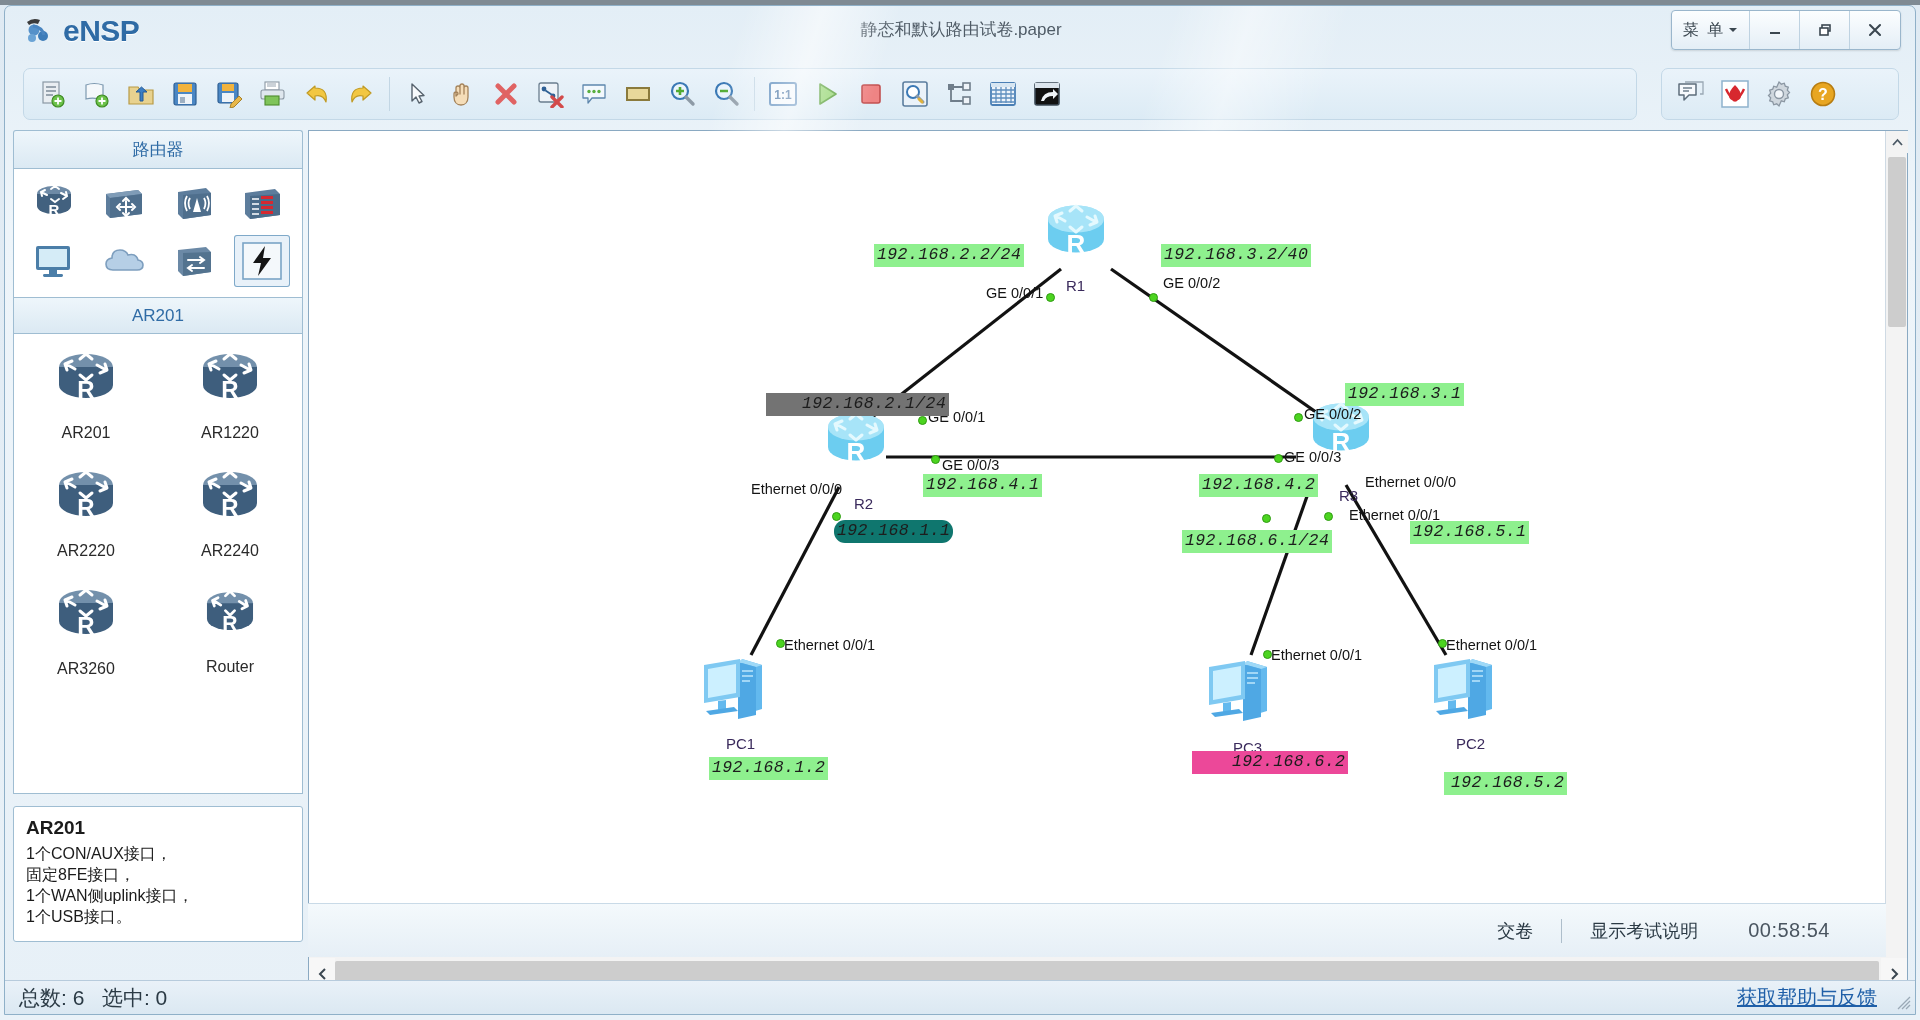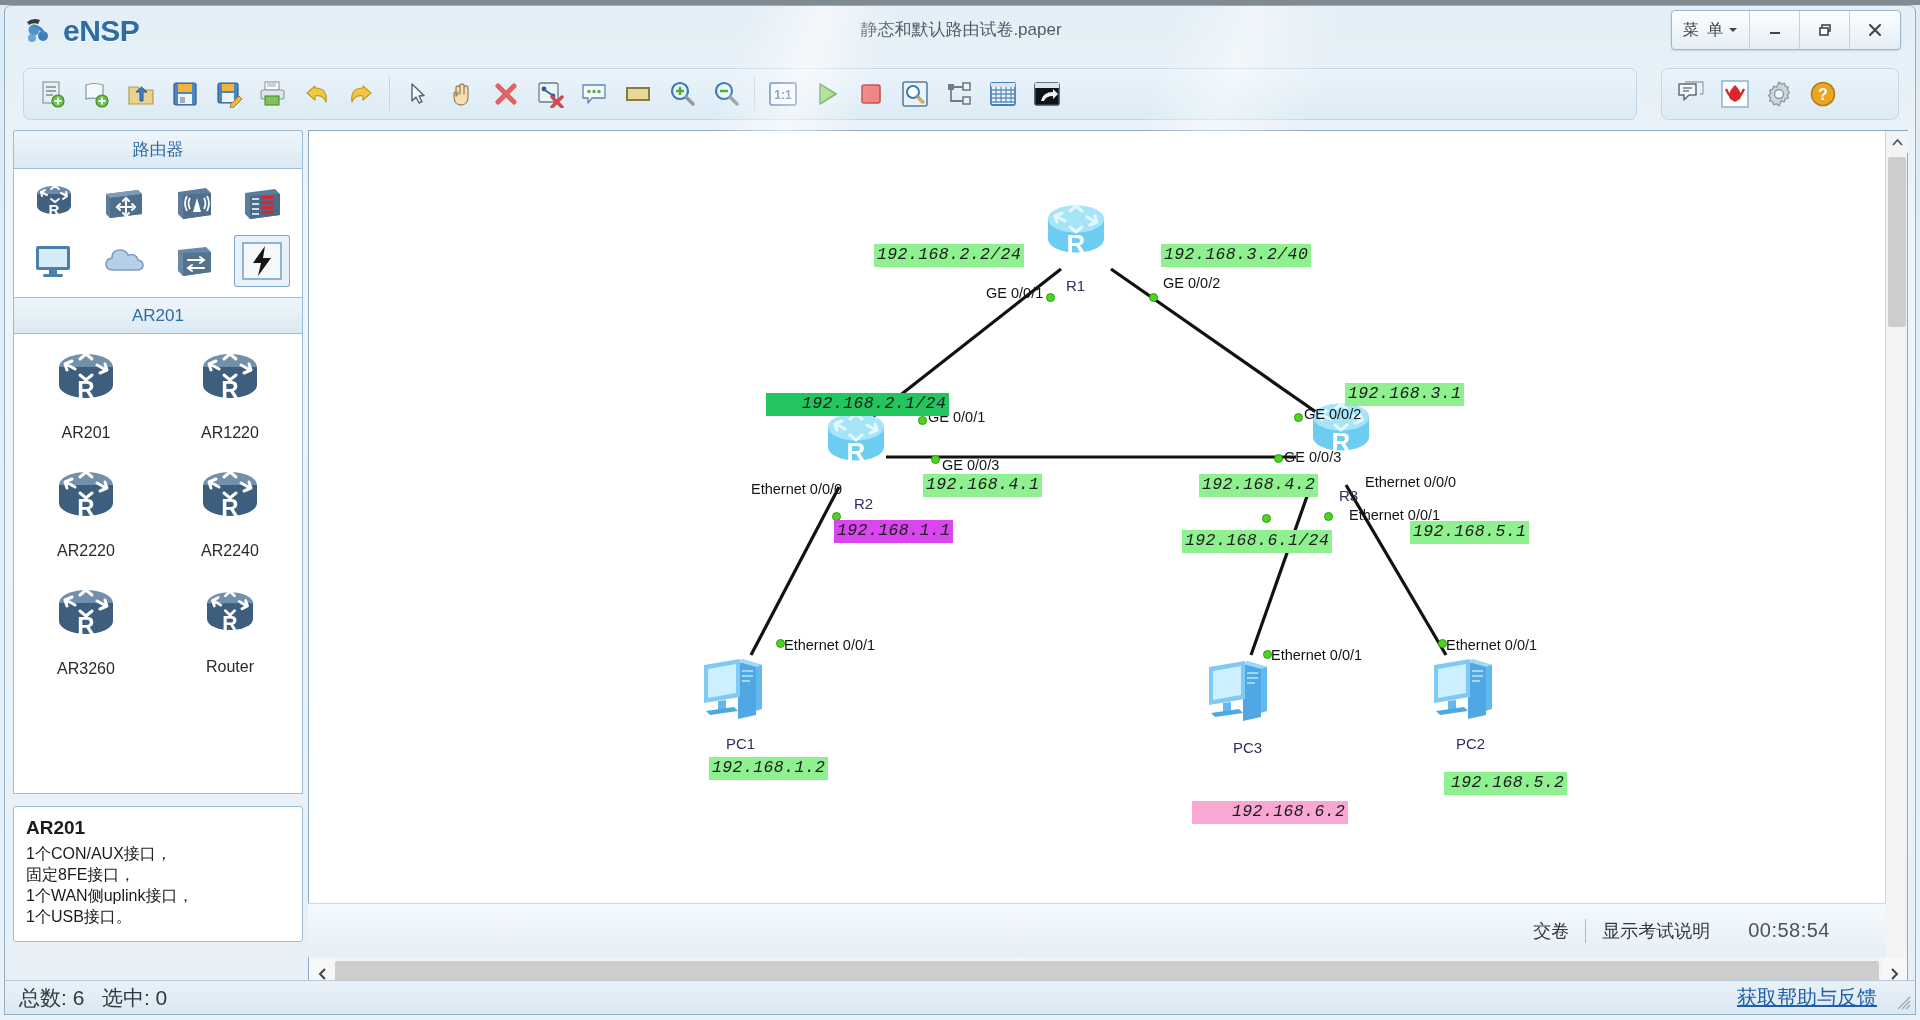--- a/index.html
+++ b/index.html
@@ -151,21 +151,21 @@
     width:26px; height:32px; display:flex; align-items:center; justify-content:center;
     font-size:14px; color:#3a4650; cursor:default; background:#f7f7f7;
   }
   .hthumb { height:26px; background:#cdcdcd; border-radius:2px; cursor:default; }
 
   
   .exambar {
     position:absolute; left:303px; top:897px; width:1578px; height:54px;
     background: linear-gradient(#f4f9fc,#e6eff6);
     border-top:1px solid #c9dae7;
-    display:flex; align-items:center; justify-content:flex-end; gap:0;
+    display:flex; align-items:center; justify-content:flex-end; gap:12px;
     padding-right:56px;
   }
   .exam-link { font-size:18px; color:#2b3a45; padding:0 16px; cursor:default; }
   .exam-div { width:1px; height:24px; background:#aebecb; }
   .exam-time { font-size:20px; color:#4a5560; padding-left:22px; letter-spacing:0.5px; }
 
   
   .statusbar {
     position:absolute; left:0; bottom:0; width:1912px; height:34px;
     background: linear-gradient(#e9f1f8,#dbe8f2);
@@ -740,29 +740,29 @@
             <div class="iface-label" style="left: 442px; top: 350px;">Ethernet 0/0/0</div>
             <div class="iface-label" style="left: 995px; top: 275px;">GE 0/0/2</div>
             <div class="iface-label" style="left: 975px; top: 318px;">GE 0/0/3</div>
             <div class="iface-label" style="left: 1056px; top: 343px;">Ethernet 0/0/0</div>
             <div class="iface-label" style="left: 1040px; top: 376px;">Ethernet 0/0/1</div>
             <div class="iface-label" style="left: 475px; top: 506px;">Ethernet 0/0/1</div>
             <div class="iface-label" style="left: 962px; top: 516px;">Ethernet 0/0/1</div>
             <div class="iface-label" style="left: 1137px; top: 506px;">Ethernet 0/0/1</div>
             <div class="ip-tag" style="left: 565px; top: 113px; background: rgb(142, 240, 142);">192.168.2.2/24</div>
             <div class="ip-tag" style="left: 852px; top: 113px; background: rgb(142, 240, 142);">192.168.3.2/40</div>
-            <div class="ip-tag" style="left: 457px; top: 262px; background: #22c55e; padding-left: 36px;">192.168.2.1/24</div>
+            <div class="ip-tag" style="left: 457px; top: 262px; background: #737373; padding-left: 36px;">192.168.2.1/24</div>
             <div class="ip-tag" style="left: 614px; top: 343px; background: rgb(142, 240, 142);">192.168.4.1</div>
-            <div class="ip-tag" style="left: 525px; top: 389px; background: #d946ef;">192.168.1.1</div>
+            <div class="ip-tag" style="left: 525px; top: 389px; background: #0f766e; border-radius: 11px;">192.168.1.1</div>
             <div class="ip-tag" style="left: 1036px; top: 252px; background: rgb(142, 240, 142);">192.168.3.1</div>
             <div class="ip-tag" style="left: 890px; top: 343px; background: rgb(142, 240, 142);">192.168.4.2</div>
             <div class="ip-tag" style="left: 1101px; top: 390px; background: rgb(142, 240, 142);">192.168.5.1</div>
             <div class="ip-tag" style="left: 873px; top: 399px; background: rgb(142, 240, 142);">192.168.6.1/24</div>
             <div class="ip-tag" style="left: 400px; top: 626px; background: rgb(142, 240, 142);">192.168.1.2</div>
-            <div class="ip-tag" style="left: 883px; top: 670px; background: #f9a8d4; padding-left: 40px;">192.168.6.2</div>
+            <div class="ip-tag" style="left: 883px; top: 620px; background: #ec4899; padding-left: 40px;">192.168.6.2</div>
             <div class="ip-tag" style="left: 1135px; top: 641px; background: rgb(142, 240, 142); padding-left: 7px;">192.168.5.2</div>
           </div>
       </div>
 
       <div class="vscroll">
         <div class="sb-arrow" style="top:0;left:0;">
           <svg width="11" height="9" viewBox="0 0 11 9">
               <path d="M1 7 L5.5 2 L10 7" stroke="#4c5a66" stroke-width="1.8" fill="none"></path>
             </svg>
         </div>

